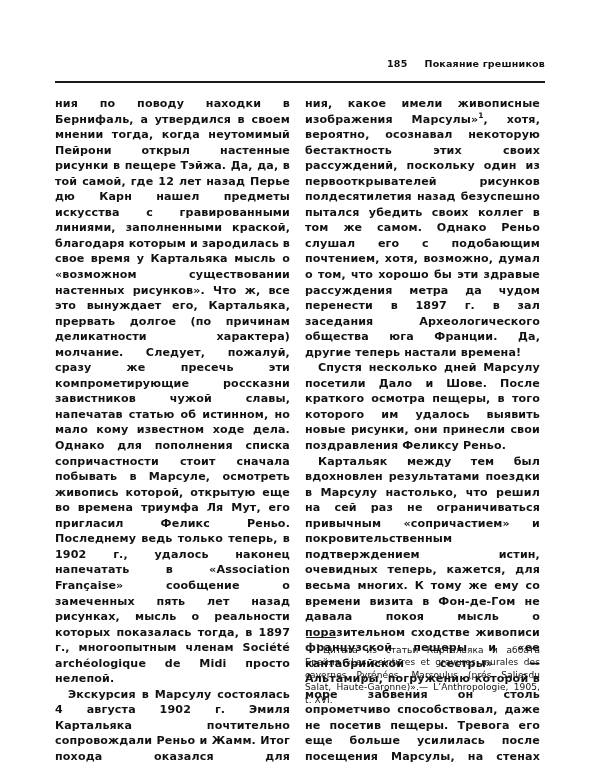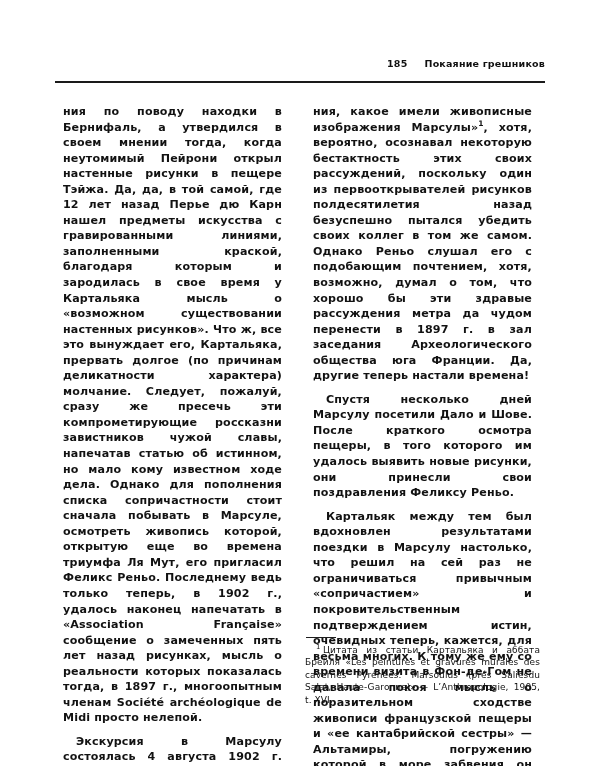--- a/index.html
+++ b/index.html
@@ -60,21 +60,21 @@
     text-align: justify;
     text-justify: inter-word;
     letter-spacing: 0.15px;
     color: #121212;
     -webkit-font-smoothing: none;
   }
   .col-left  { left: 55px; }
   .col-right { left: 305px; }
 
   .col p {
-    margin: 8px;
+    margin: 0;
     text-align: justify;
   }
   .col p.indent {
     text-indent: 13px;
   }
   
   .col p:last-child { }
 
   .fn-ref {
     font-size: 7.5px;

